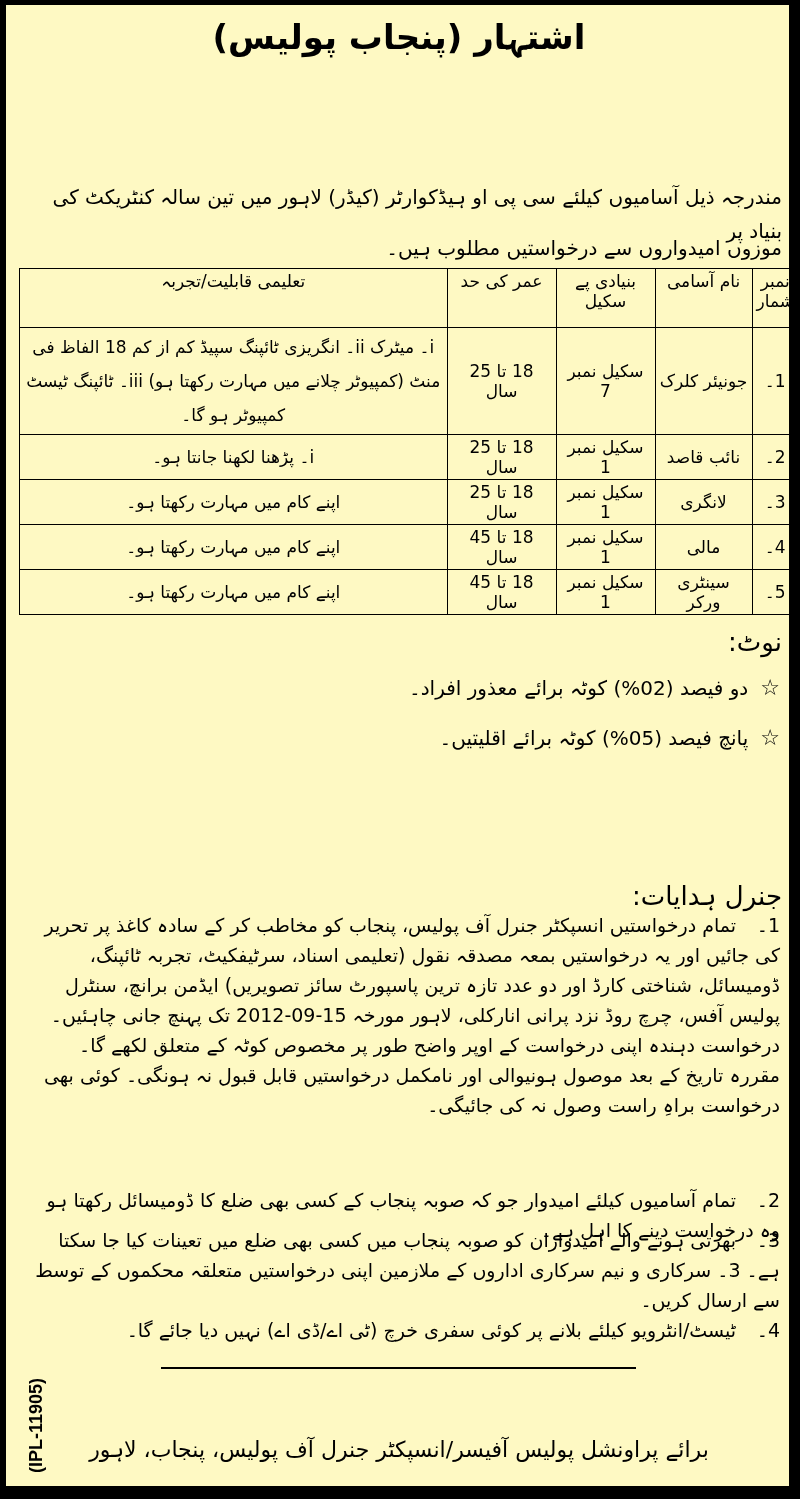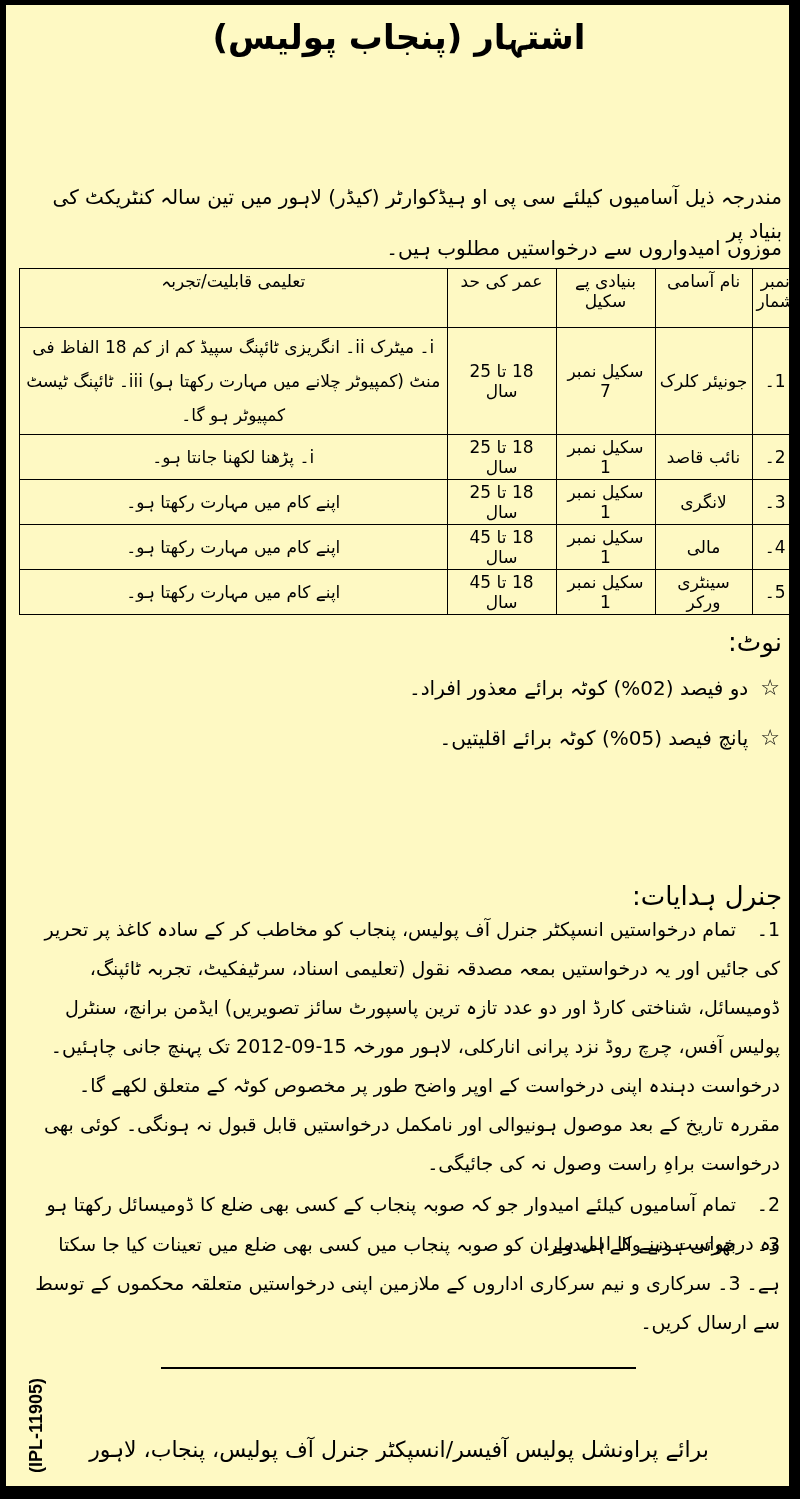--- a/index.html
+++ b/index.html
@@ -20,21 +20,21 @@
   .c-age { width: 100px; }
   .c-qual { text-align: center; }
   td.qual-left { text-align: right; line-height: 34px; }
   tr.r1 td { height: 94px; }
   tr.rx td { height: 38px; }
   .section-head { position: absolute; right: 10px; direction: rtl; font-size: 26px; font-weight: normal; }
   .note-head { top: 622px; }
   .gi-head { top: 860px; margin-top: 16px; }
   .note { position: absolute; right: 12px; left: 30px; direction: rtl; text-align: right; font-size: 20px; line-height: 30px; }
   .star { display: inline-block; margin-left: 12px; font-size: 22px; }
-  .gi { position: absolute; right: 12px; left: 20px; direction: rtl; text-align: right; font-size: 19px; line-height: 39px; }
+  .gi { position: absolute; right: 12px; left: 20px; direction: rtl; text-align: right; font-size: 19px; line-height: 30px; }
   .gi .num { display: inline-block; width: 44px; }
   .gi .body { display: inline; }
   .rule { position: absolute; left: 155px; width: 475px; top: 1362px; border-top: 2px solid #000; }
   .sig1 { position: absolute; left: 0; right: 0; top: 1372px; text-align: center; direction: rtl; font-size: 28px; font-weight: bold; }
   .sig2 { position: absolute; left: 0; right: 0; top: 1432px; text-align: center; direction: rtl; font-size: 22px; }
   .ref { position: absolute; left: -30px; top: 1410px; transform: rotate(-90deg); transform-origin: center; width: 120px; text-align: center; font-family: "Liberation Sans", sans-serif; font-weight: bold; font-size: 18px; }
 </style>
 </head>
 <body>
 
@@ -106,17 +106,20 @@
 
   <div class="gi" style="top:905px">
     <span class="num">1۔</span><span class="body">تمام درخواستیں انسپکٹر جنرل آف پولیس، پنجاب کو مخاطب کر کے سادہ کاغذ پر تحریر کی جائیں اور یہ درخواستیں بمعہ مصدقہ نقول (تعلیمی اسناد، سرٹیفکیٹ، تجربہ ٹائپنگ، ڈومیسائل، شناختی کارڈ اور دو عدد تازہ ترین پاسپورٹ سائز تصویریں) ایڈمن برانچ، سنٹرل پولیس آفس، چرچ روڈ نزد پرانی انارکلی، لاہور مورخہ 15-09-2012 تک پہنچ جانی چاہئیں۔ درخواست دہندہ اپنی درخواست کے اوپر واضح طور پر مخصوص کوٹہ کے متعلق لکھے گا۔ مقررہ تاریخ کے بعد موصول ہونیوالی اور نامکمل درخواستیں قابل قبول نہ ہونگی۔ کوئی بھی درخواست براہِ راست وصول نہ کی جائیگی۔</span>
   </div>
   <div class="gi" style="top:1180px">
     <span class="num">2۔</span><span class="body">تمام آسامیوں کیلئے امیدوار جو کہ صوبہ پنجاب کے کسی بھی ضلع کا ڈومیسائل رکھتا ہو وہ درخواست دینے کا اہل ہے۔</span>
   </div>
   <div class="gi" style="top:1220px">
     <span class="num">3۔</span><span class="body">بھرتی ہونے والے امیدواران کو صوبہ پنجاب میں کسی بھی ضلع میں تعینات کیا جا سکتا ہے۔ 3۔ سرکاری و نیم سرکاری اداروں کے ملازمین اپنی درخواستیں متعلقہ محکموں کے توسط سے ارسال کریں۔</span>
   </div>
+  <div class="gi" style="top:1310px">
+    <span class="num">4۔</span><span class="body">ٹیسٹ/انٹرویو کیلئے بلانے پر کوئی سفری خرچ (ٹی اے/ڈی اے) نہیں دیا جائے گا۔</span>
+  </div>
 
   <div class="rule"></div>
   <div class="sig2">برائے پراونشل پولیس آفیسر/انسپکٹر جنرل آف پولیس، پنجاب، لاہور</div>
   <div class="ref">(IPL-11905)</div>
 </div>
 
 </body></html>

